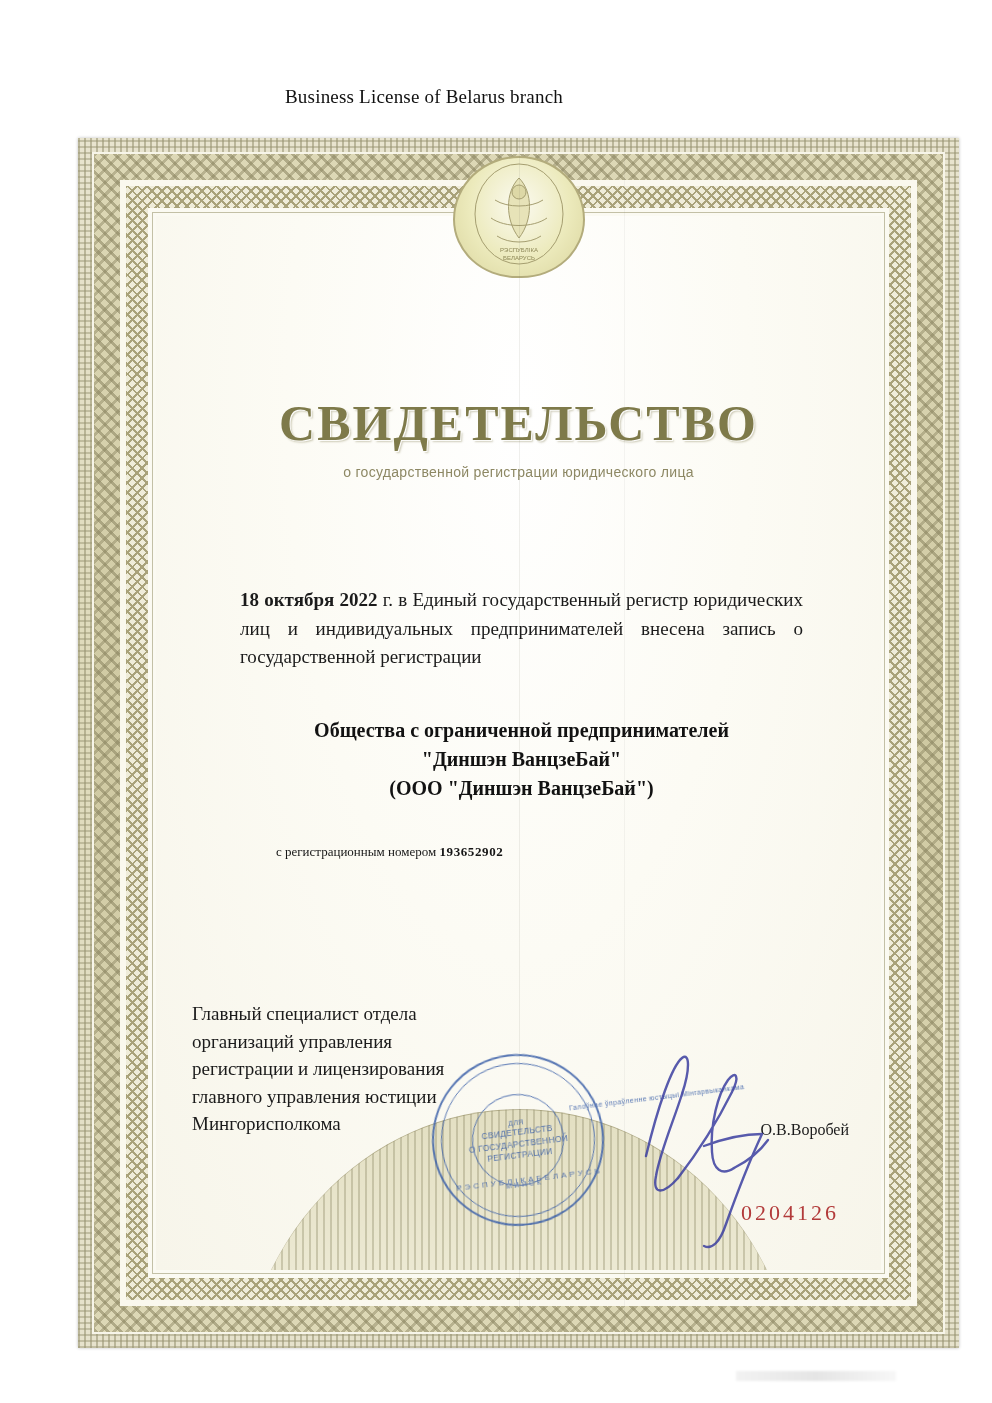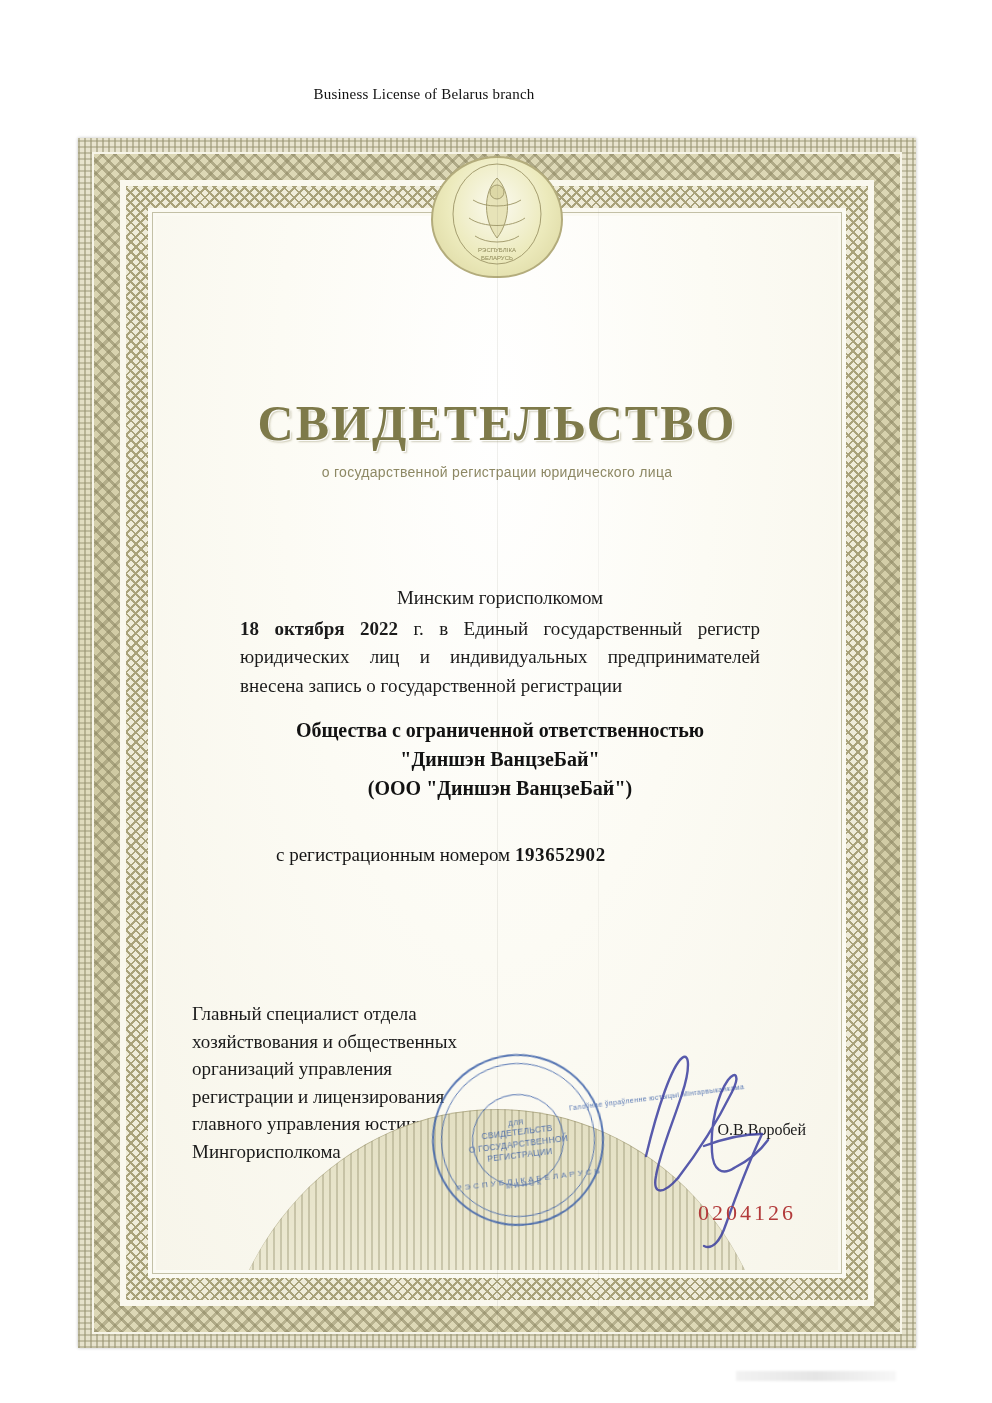--- a/index.html
+++ b/index.html
@@ -17,35 +17,36 @@
   }
 
   
   .page-caption {
     position: absolute;
     top: 86px;
     left: 0;
     width: 848px;
     text-align: center;
     font-family: "Liberation Serif", serif;
-    font-size: 15px;
+    font-size: 19px;
     color: #111;
     letter-spacing: 0.2px;
   }
 
   
   .certificate {
     position: absolute;
     left: 78px;
     top: 138px;
     width: 838px;
     height: 1210px;
     background: #fdfcf6;
     box-shadow: 0 0 3px rgba(0,0,0,0.25);
     overflow: hidden;
+    padding-left: 43px;
   }
 
   
   .fold {
     position: absolute;
     left: 50%;
     top: 0;
     width: 1px;
     height: 100%;
     background: rgba(120,120,110,0.12);
@@ -215,21 +216,21 @@
     line-height: 1.45;
     color: #121212;
   }
 
   .regnum-block {
     position: absolute;
     left: 120px;
     right: 78px;
     top: 628px;
     font-family: "Liberation Serif", serif;
-    font-size: 19px;
+    font-size: 13px;
     color: #161616;
   }
   .regnum-block .num {
     font-weight: bold;
     letter-spacing: 0.6px;
   }
 
   
   .signer {
     position: absolute;
@@ -386,41 +387,39 @@
     </svg>
   </div>
 
   <div class="paper">
 
     <div class="title">СВИДЕТЕЛЬСТВО</div>
 
     <div class="subtitle">о государственной регистрации юридического лица</div>
 
     <div class="body-block">
-      <div class="line-center">Минским горисполкомом</div>
       <div class="para-justify">
         <span class="b">18 октября 2022</span>
         <span>г. в Единый государственный регистр юридических лиц и индивидуальных предпринимателей внесена запись о государственной регистрации</span>
       </div>
     </div>
 
     <div class="company-block">
-      <div>Общества с ограниченной ответственностью</div>
+      <div>Общества с ограниченной предпринимателей</div>
       <div>"Диншэн ВанцзеБай"</div>
       <div>(ООО "Диншэн ВанцзеБай")</div>
     </div>
 
     <div class="regnum-block">
       <span>с регистрационным номером</span>
       <span class="num">193652902</span>
     </div>
 
     <div class="signer">
       <div>Главный специалист отдела</div>
-      <div>хозяйствования и общественных</div>
       <div>организаций управления</div>
       <div>регистрации и лицензирования</div>
       <div>главного управления юстиции</div>
       <div>Мингорисполкома</div>
     </div>
 
     <div class="signer-name">О.В.Воробей</div>
 
     <div class="stamp">
       <div class="stamp-ring-text">

